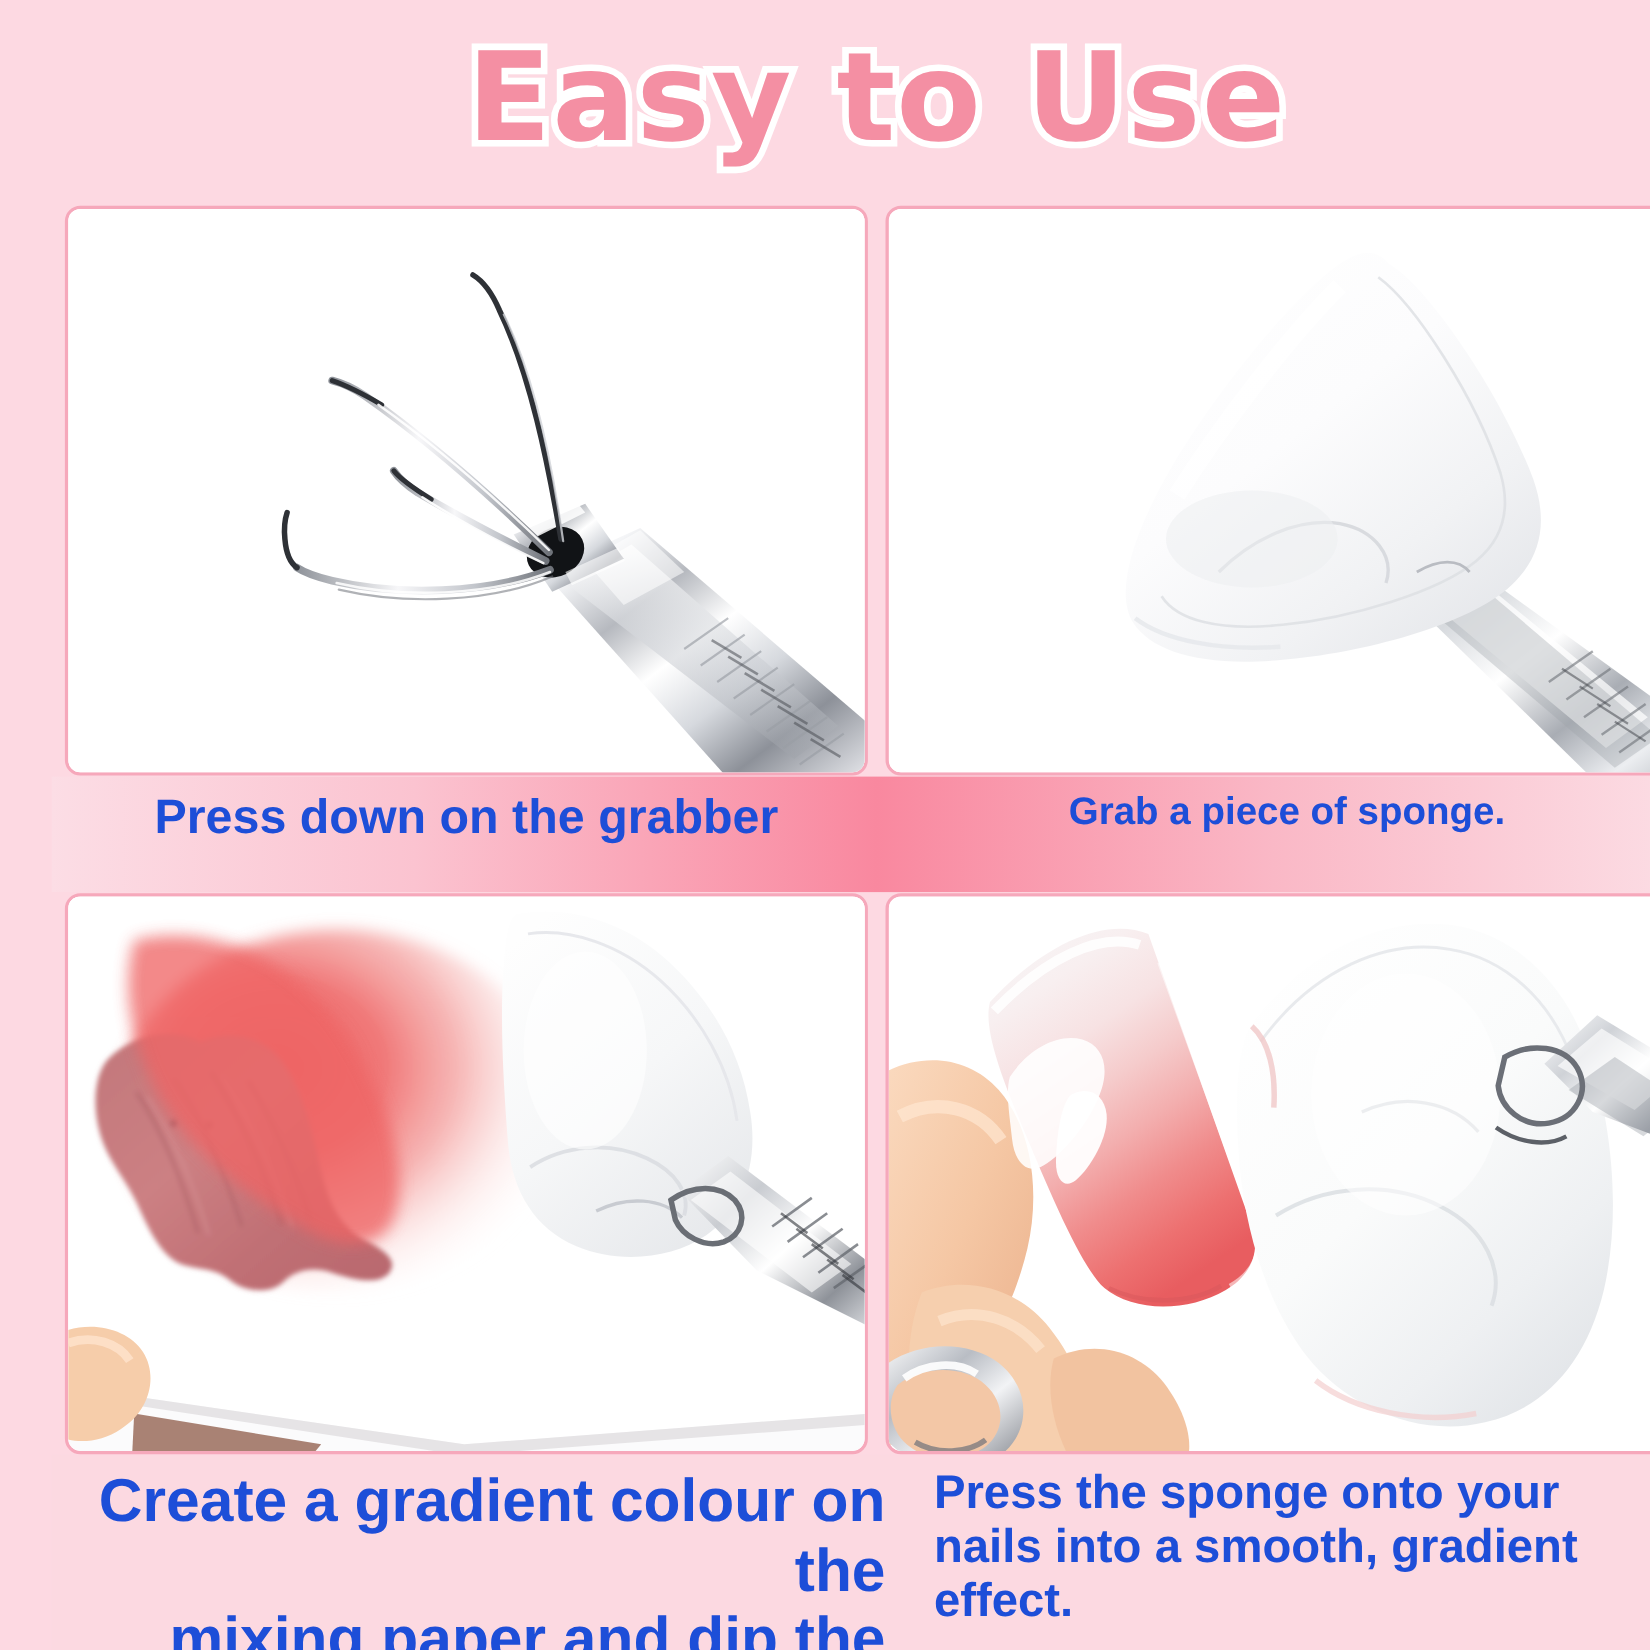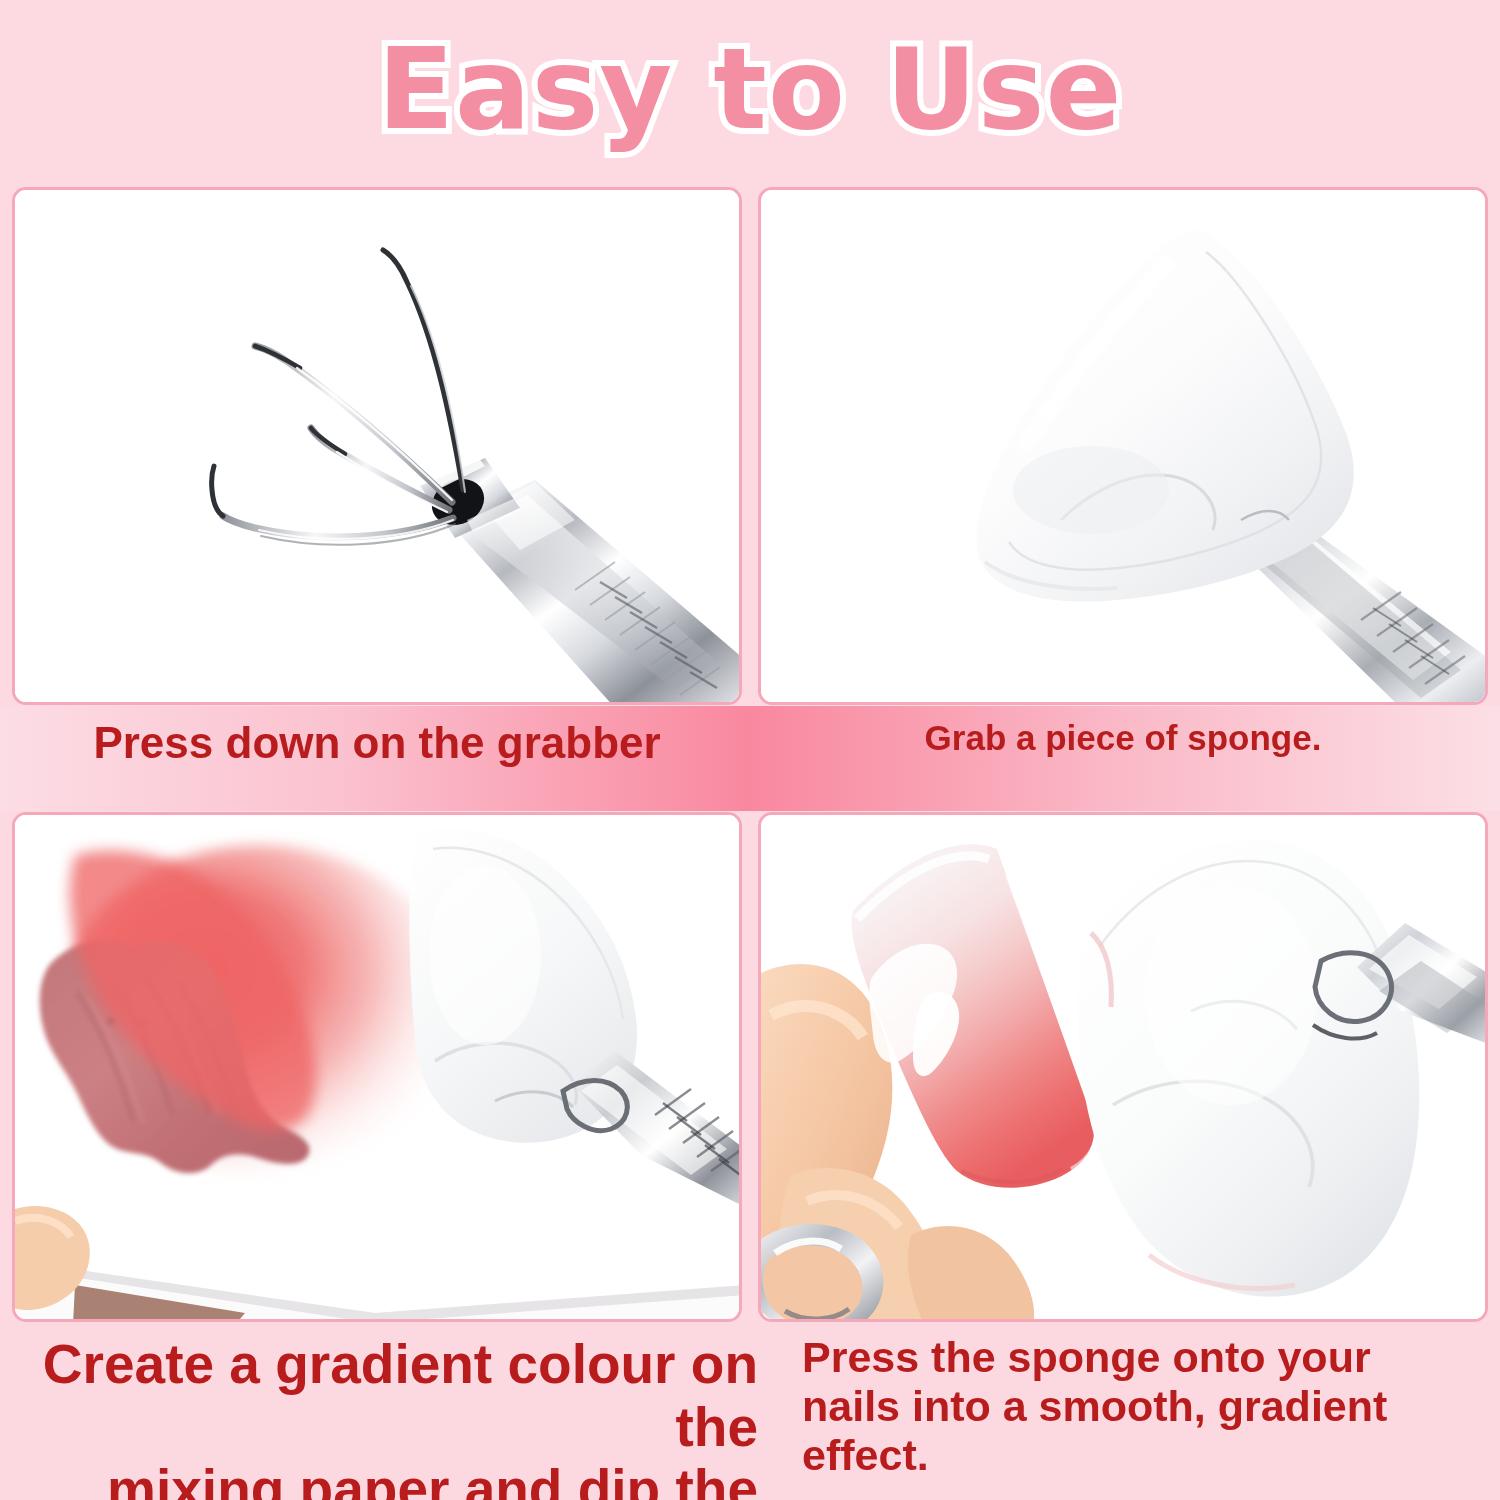--- a/index.html
+++ b/index.html
@@ -10,20 +10,21 @@
     background:#fdd9e2;
     overflow:hidden;
     position:relative;
   }
 
   
   .page {
     position:absolute; inset:0;
     width:1336px; height:1500px;
     background:#fdd9e2;
+    margin-left:47px;
   }
   .band-title   { position:absolute; left:0; top:0;     width:1500px; height:178px; background:#fdd9e2; }
   .band-mid     { position:absolute; left:0; top:706px; width:1500px; height:105px;
                   background:linear-gradient(90deg,#fcdde5 0%,#fbc3d0 22%,#f9889f 50%,#fab8c6 74%,#fcdfe6 100%); }
   .band-bottom  { position:absolute; left:0; top:1322px; width:1500px; height:178px; background:#fcd9e1; }
 
   
   .title-wrap {
     position:absolute; left:0; top:24px; width:1500px; height:130px;
     display:flex; align-items:center; justify-content:center;
@@ -54,21 +55,21 @@
   #panel-3 { left:12px;  top:812px;  width:730px; height:510px; }
   #panel-4 { left:758px; top:812px;  width:730px; height:510px; }
 
   .photo { position:absolute; inset:0; overflow:hidden; }
 
   
   .caption {
     position:absolute;
     font-family:"Liberation Sans", sans-serif;
     font-weight:700;
-    color:#b91c1c;
+    color:#1d4ed8;
     line-height:1.14;
     white-space:pre-line;
   }
   #cap-1 { left:12px;  top:718px;  width:730px; font-size:44px; text-align:center; }
   #cap-2 { left:758px; top:718px;  width:730px; font-size:35px; text-align:center; }
   #cap-3 { left:18px;  top:1333px; width:740px; font-size:55px; text-align:right; }
   #cap-4 { left:802px; top:1333px; width:700px; font-size:43px; text-align:left; }
 </style>
 </head>
 <body>

